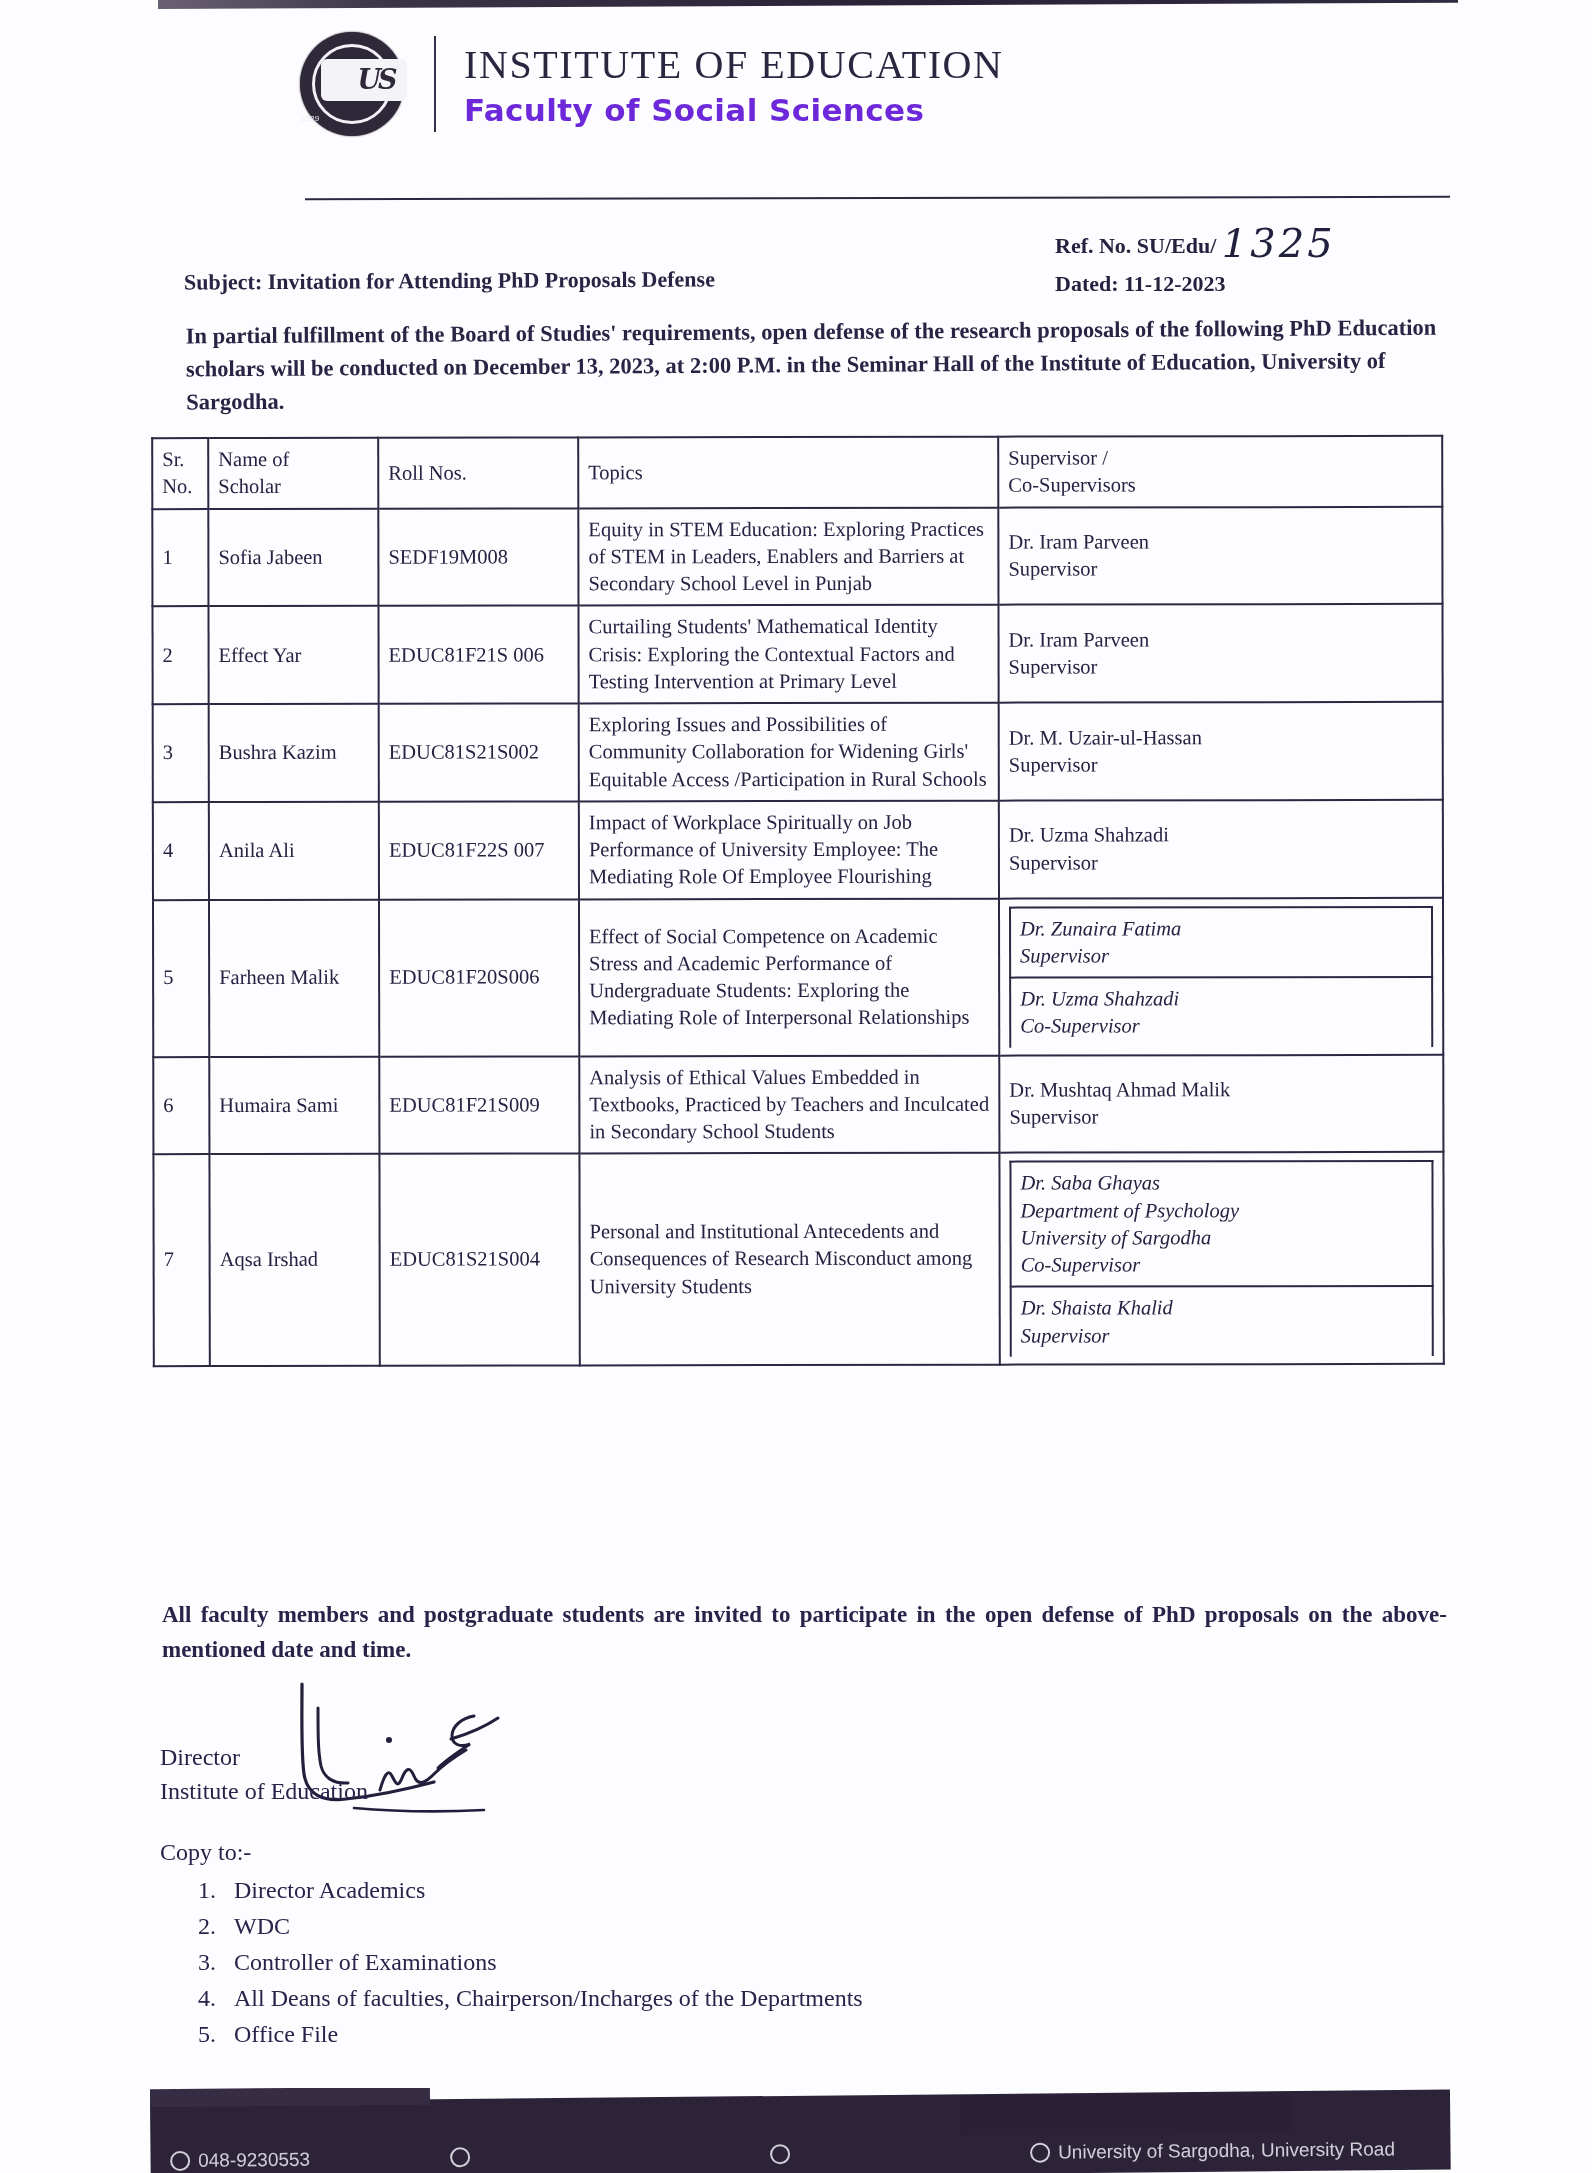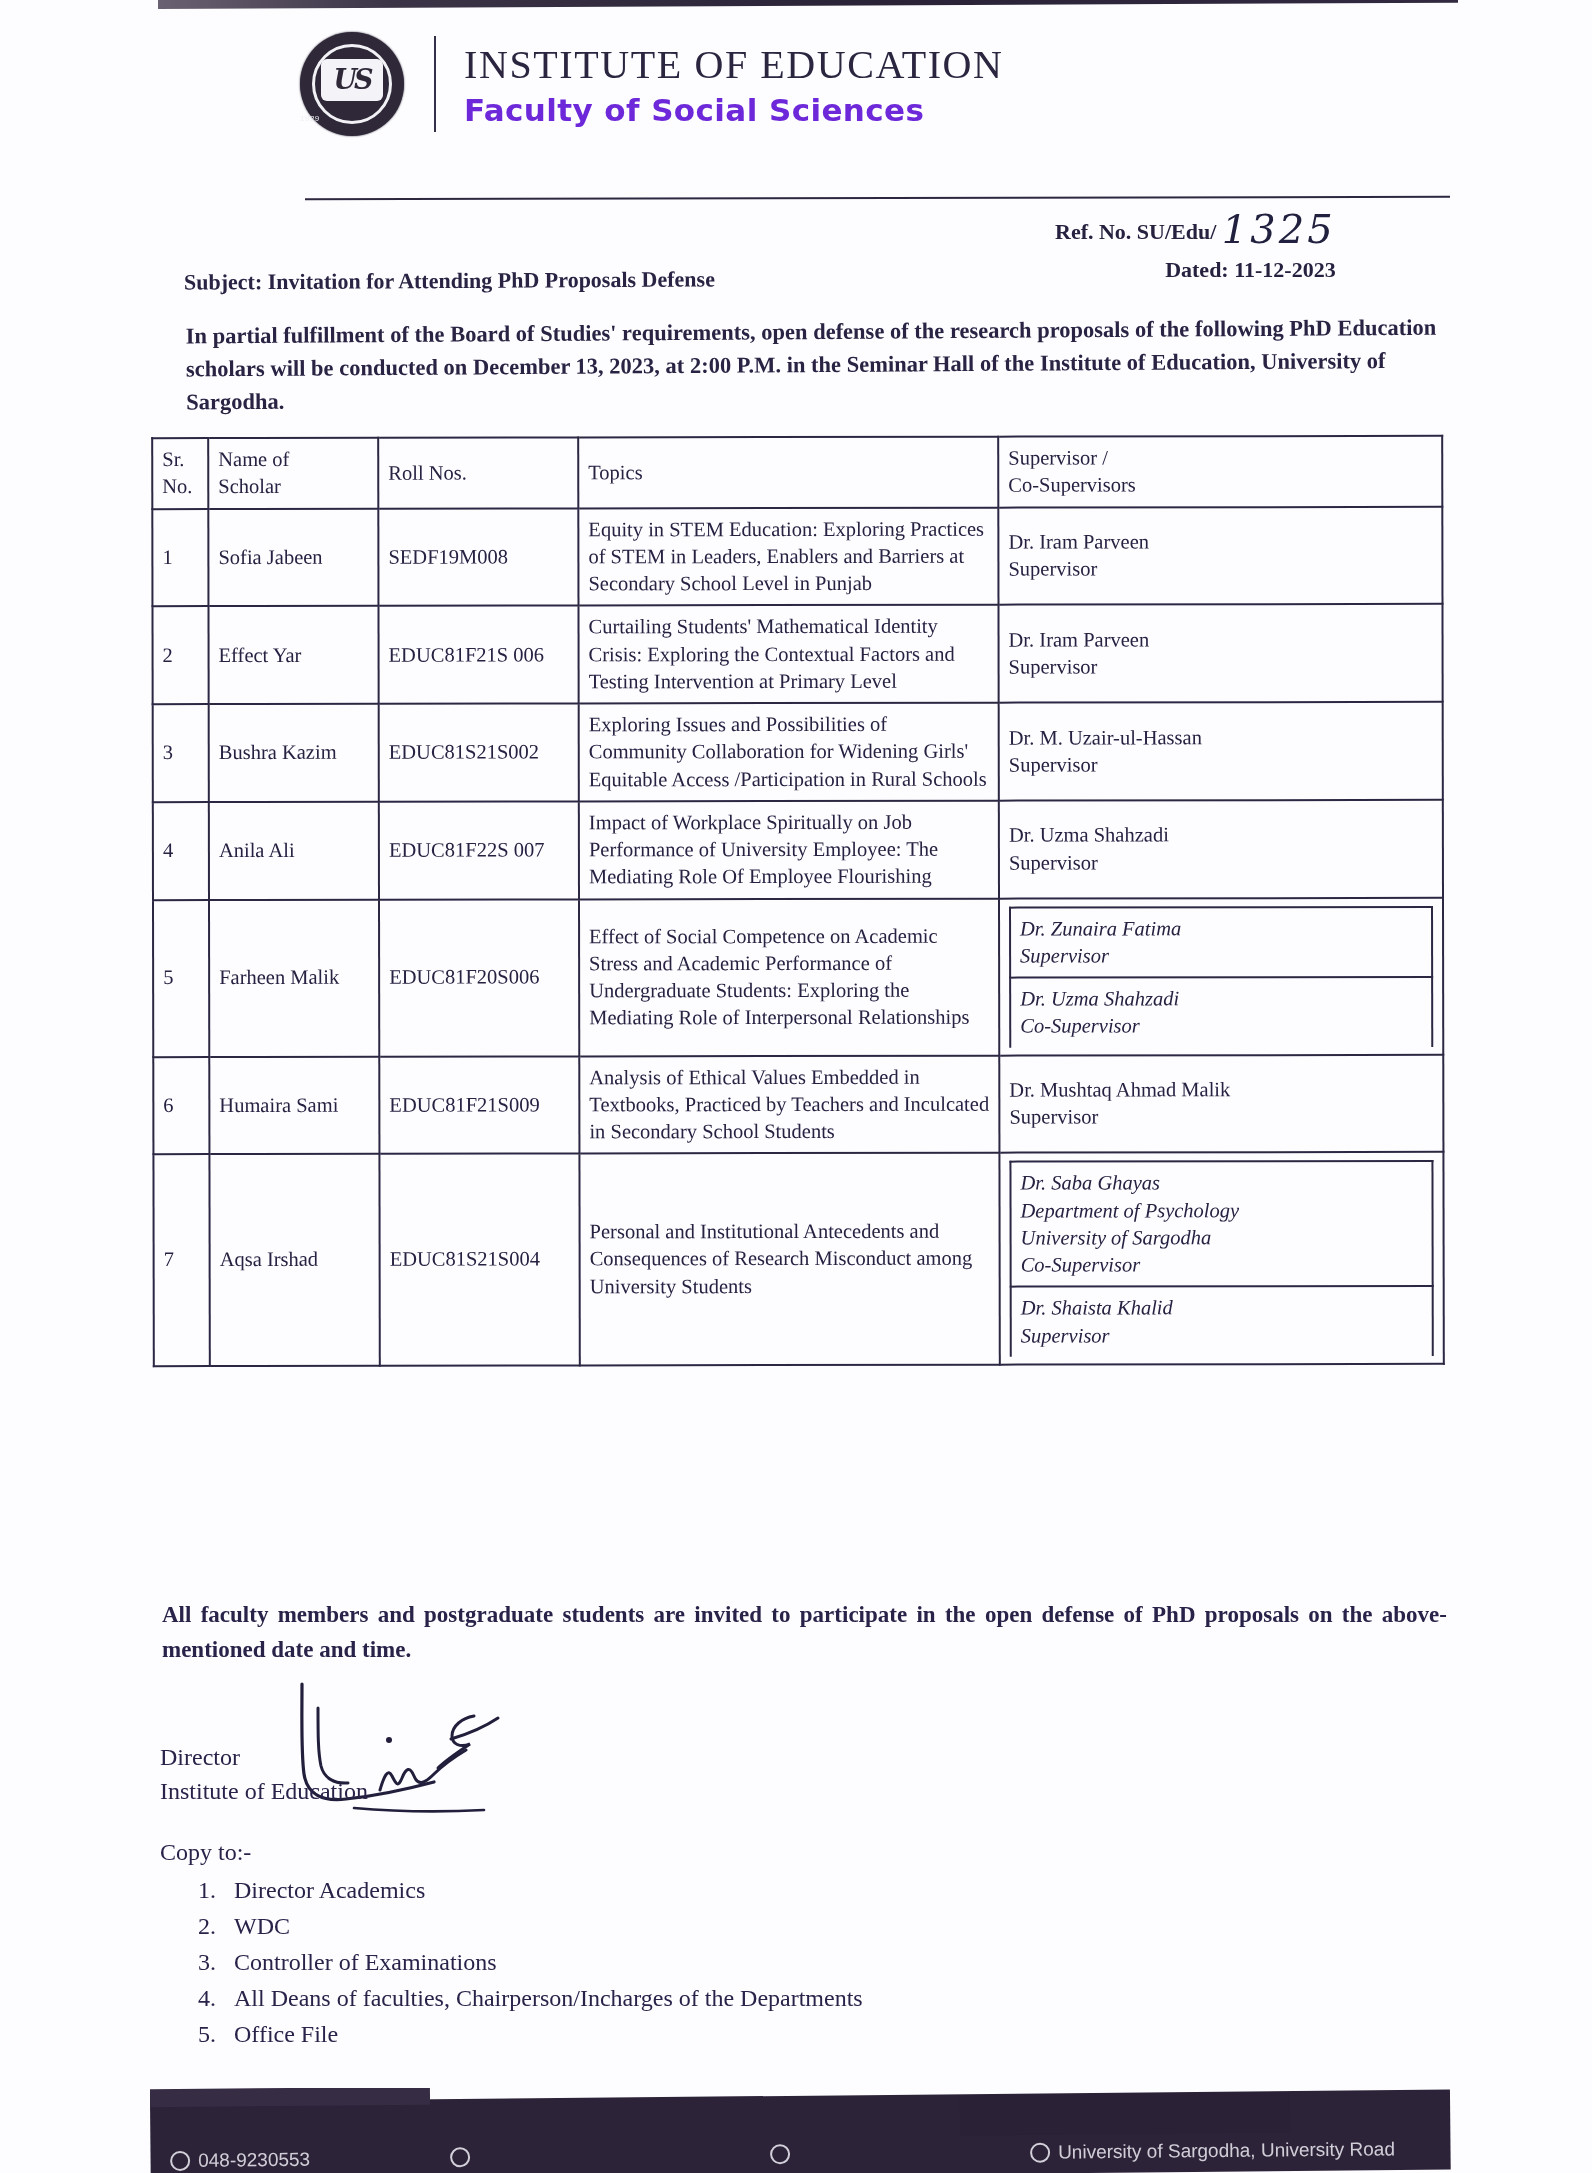--- a/index.html
+++ b/index.html
@@ -70,20 +70,21 @@
     background: #f4f3f8;
     border-radius: 6px;
     color: #2f2838;
     font-family: "DejaVu Serif", serif;
     font-weight: bold;
     font-size: 27px;
     line-height: 42px;
     text-align: center;
     letter-spacing: -3px;
     font-style: italic;
+    padding-left: 24px;
   }
   .seal-year {
     position: absolute;
     left: 0;
     right: 0;
     bottom: 13px;
     text-align: left;
     color: #efeef4;
     font-size: 8px;
     font-family: "Liberation Sans", sans-serif;
@@ -122,29 +123,28 @@
     left: 305px;
     width: 1145px;
     height: 2px;
     background: #2d2740;
     transform: rotate(-0.12deg);
   }
 
   
   .refblock {
     position: absolute;
-    top: 196px;
+    top: 210px;
     left: 1055px;
     font-size: 22px;
     line-height: 1.45;
     white-space: nowrap;
     font-family: "Liberation Serif", serif;
     font-weight: bold;
     color: #272140;
-    text-align: right;
   }
   .ref-hand {
     font-family: "DejaVu Serif", serif;
     font-style: italic;
     font-size: 40px;
     font-weight: normal;
     letter-spacing: 3px;
     color: #21203f;
     position: relative;
     top: 4px;

